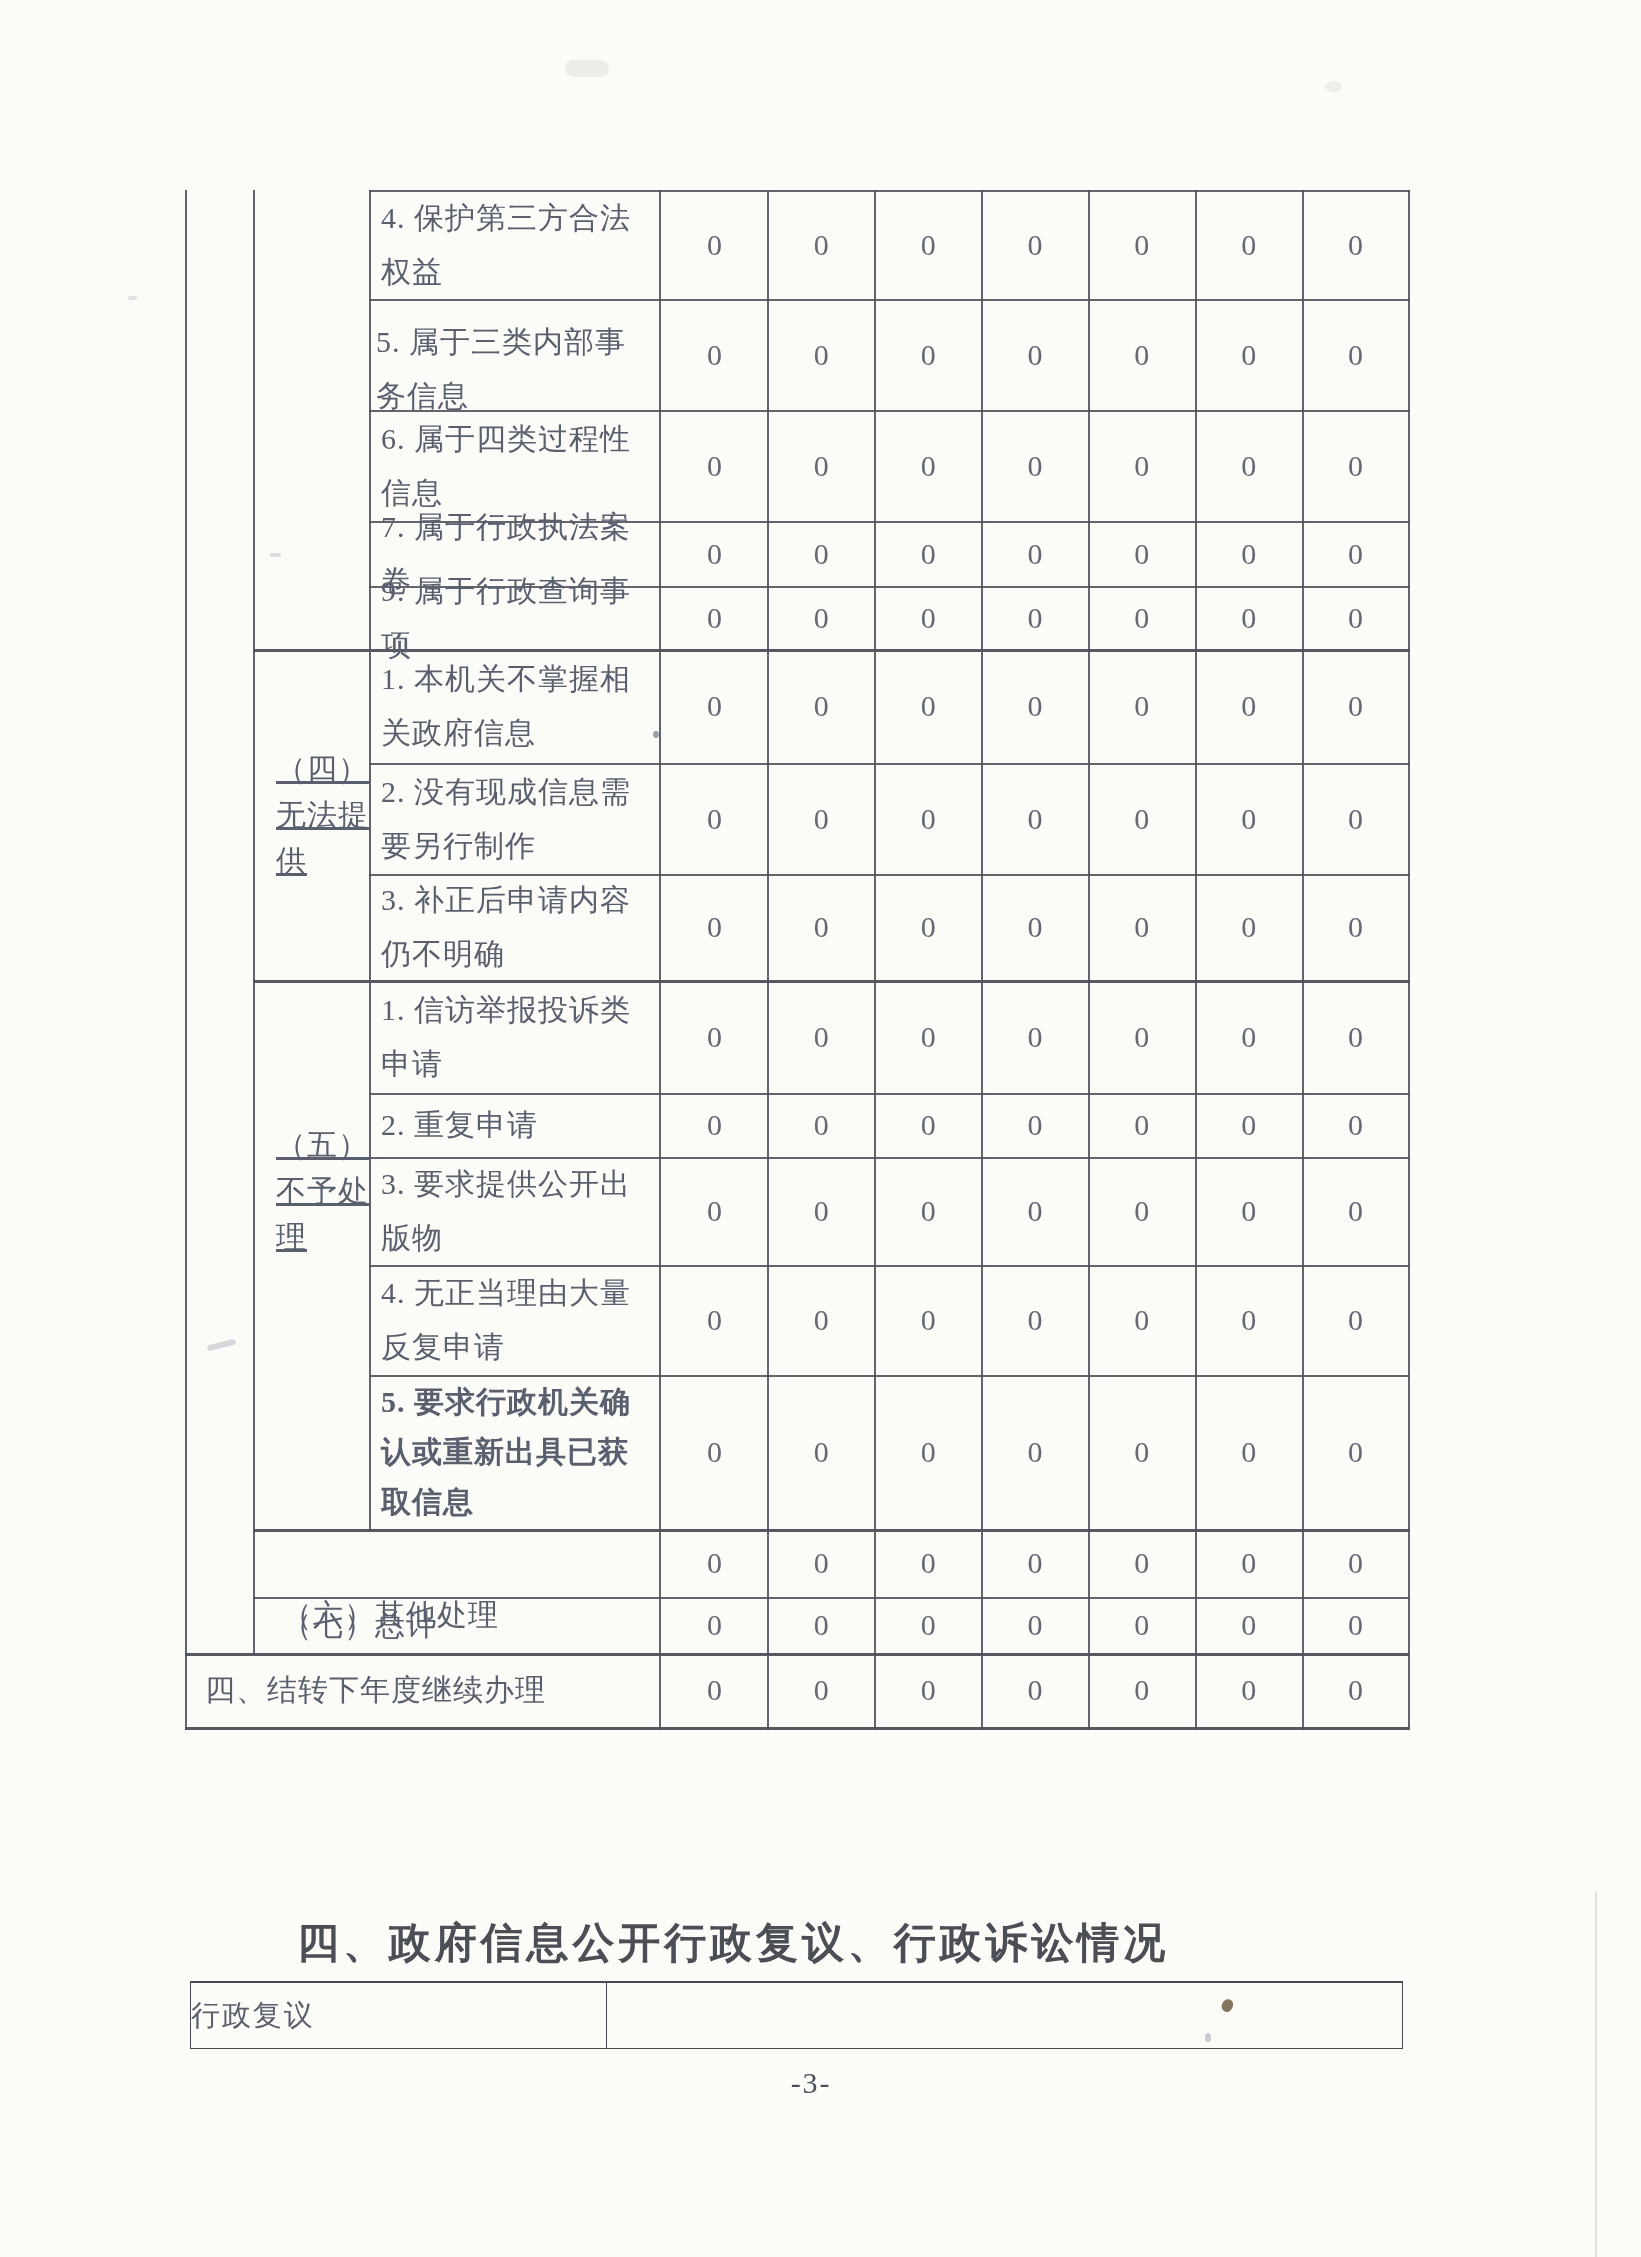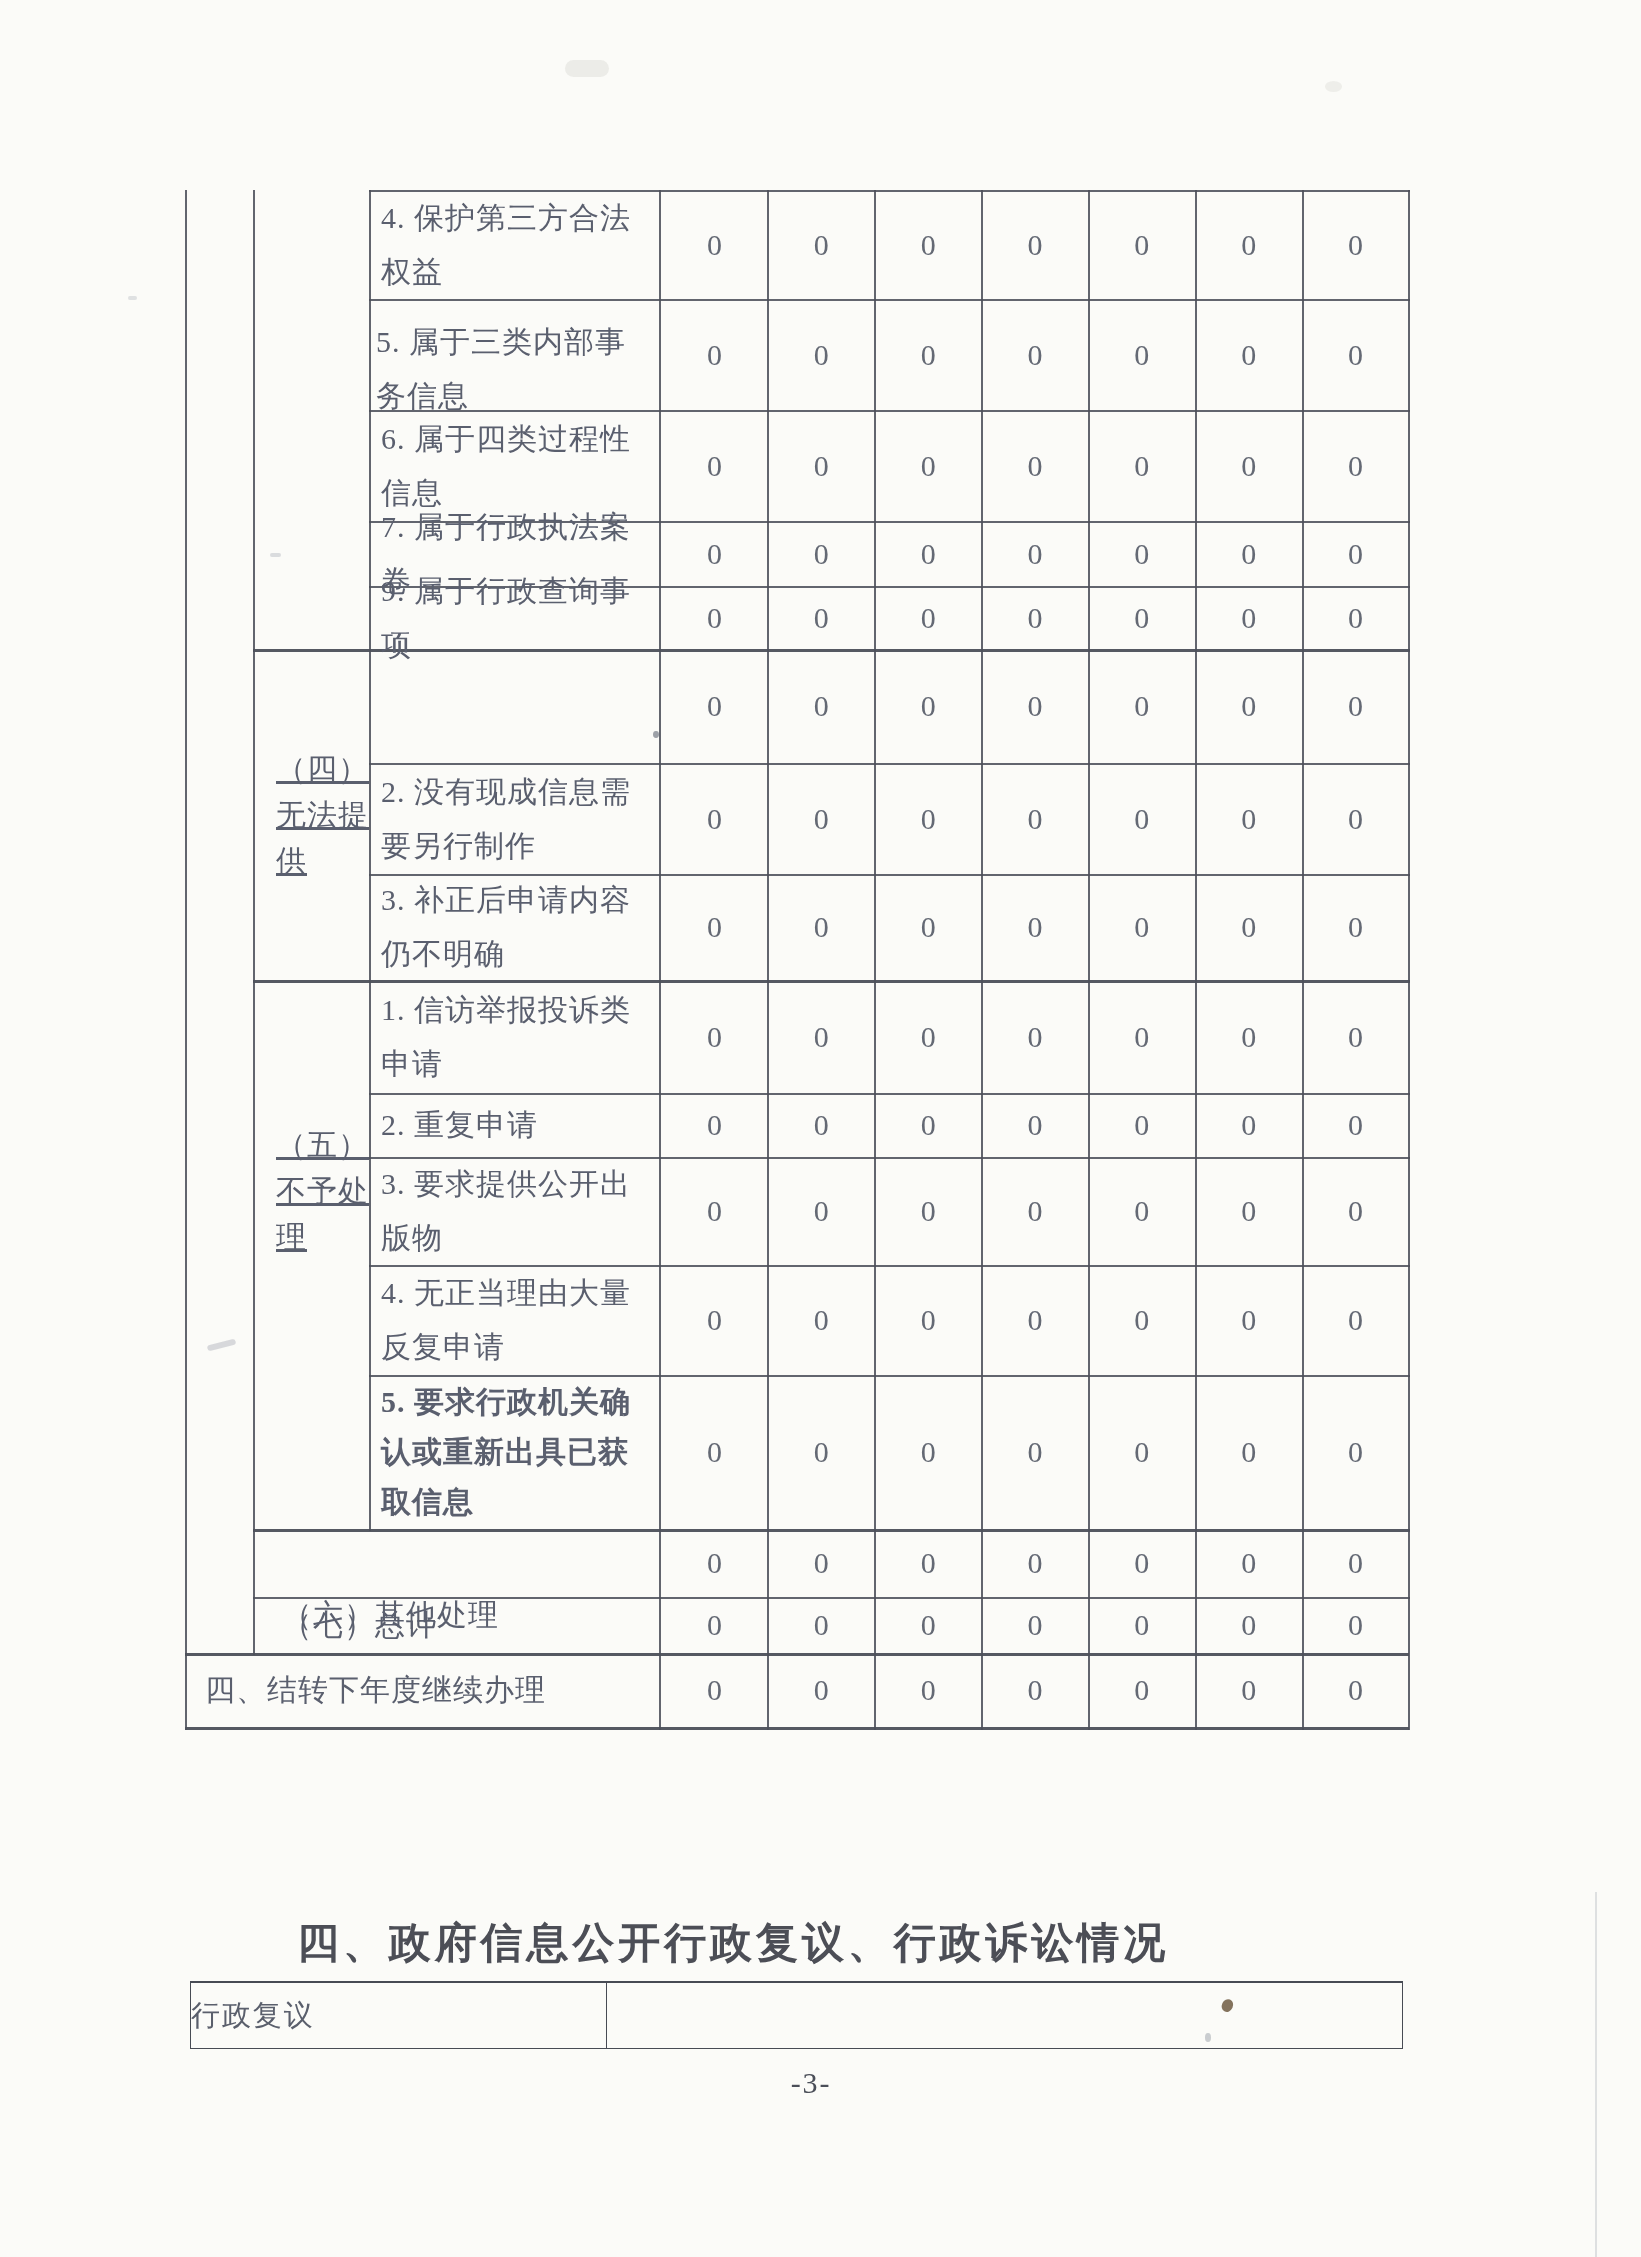--- a/index.html
+++ b/index.html
@@ -112,20 +112,23 @@
     </div>
   <div class="cell" style="left:381px;top:410px;width:274px;height:111px">
       <span>6. 属于四类过程性信息</span>
     </div>
   <div class="cell" style="left:381px;top:521px;width:274px;height:65px">
       <span>7. 属于行政执法案卷</span>
     </div>
   <div class="cell" style="left:381px;top:586px;width:274px;height:63px">
       <span>9. 属于行政查询事项</span>
     </div>
+  <div class="cell" style="left:381px;top:649px;width:274px;height:114px">
+      <span>1. 本机关不掌握相关政府信息</span>
+    </div>
   <div class="cell" style="left:381px;top:763px;width:274px;height:111px">
       <span>2. 没有现成信息需要另行制作</span>
     </div>
   <div class="cell" style="left:381px;top:874px;width:274px;height:106px">
       <span>3. 补正后申请内容仍不明确</span>
     </div>
   <div class="cell" style="left:381px;top:980px;width:274px;height:113px">
       <span>1. 信访举报投诉类申请</span>
     </div>
   <div class="cell" style="left:381px;top:1093px;width:274px;height:64px">

